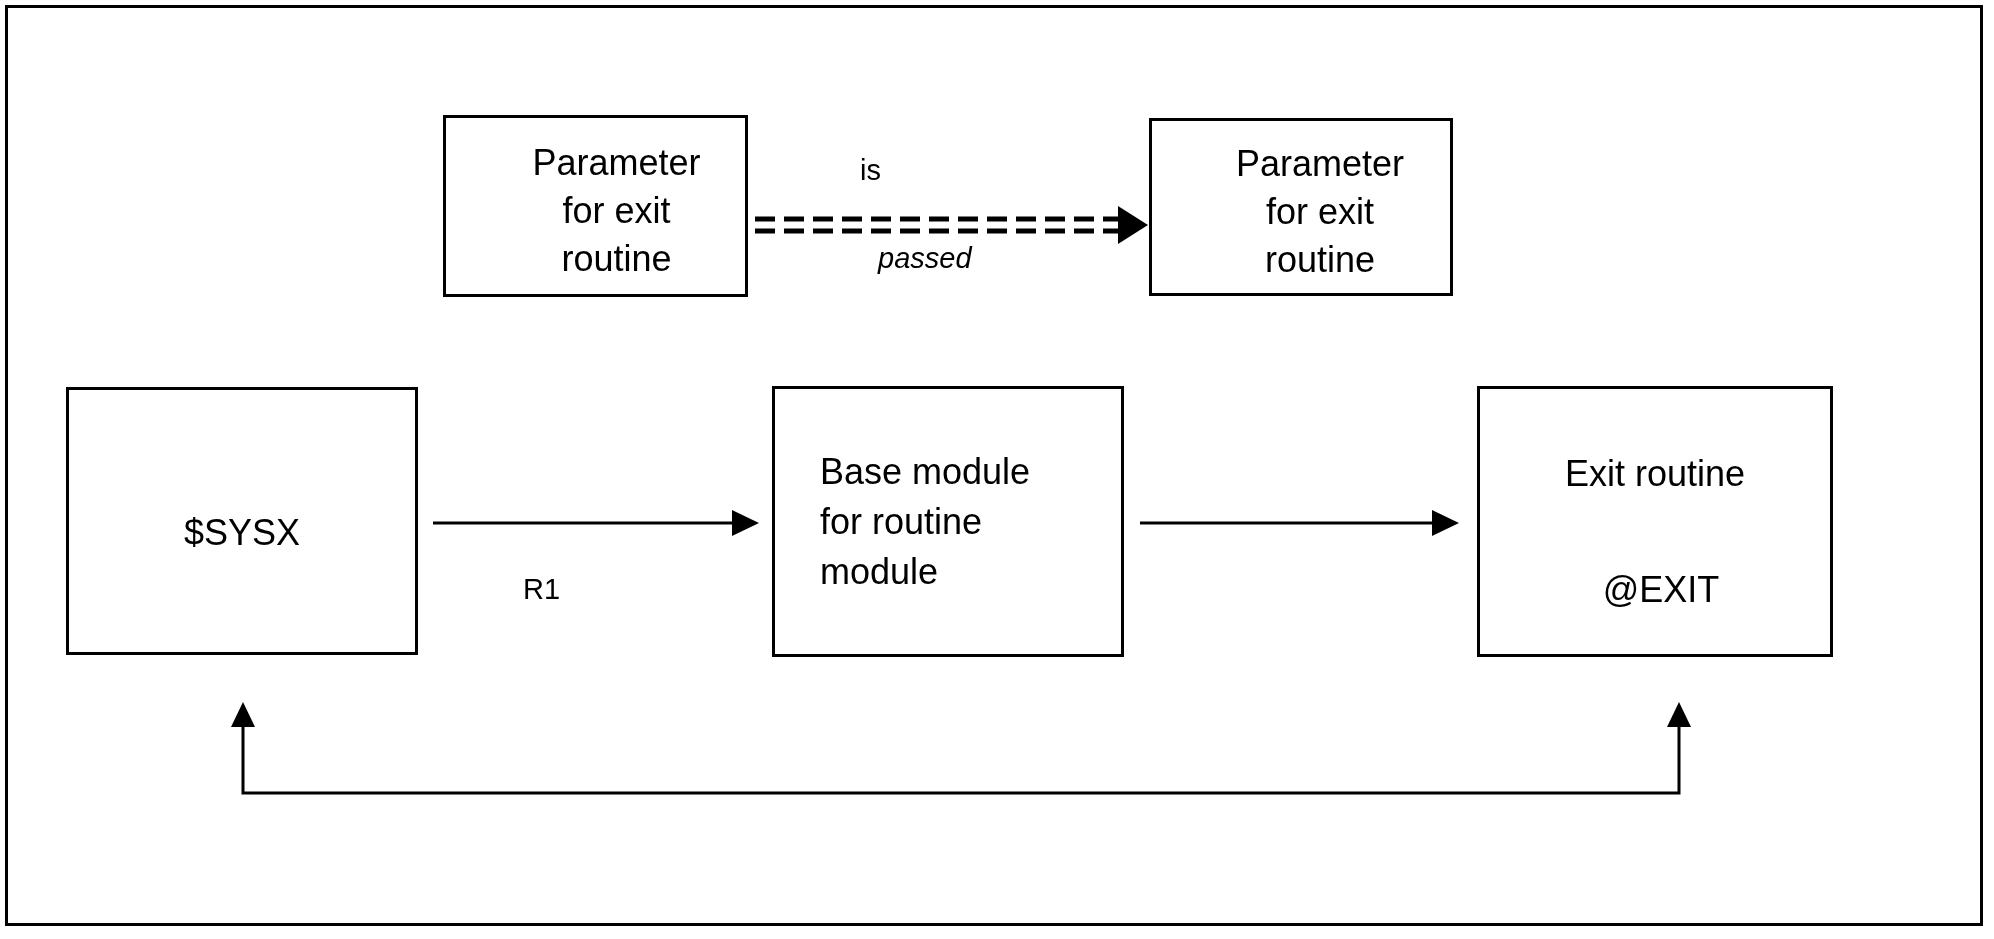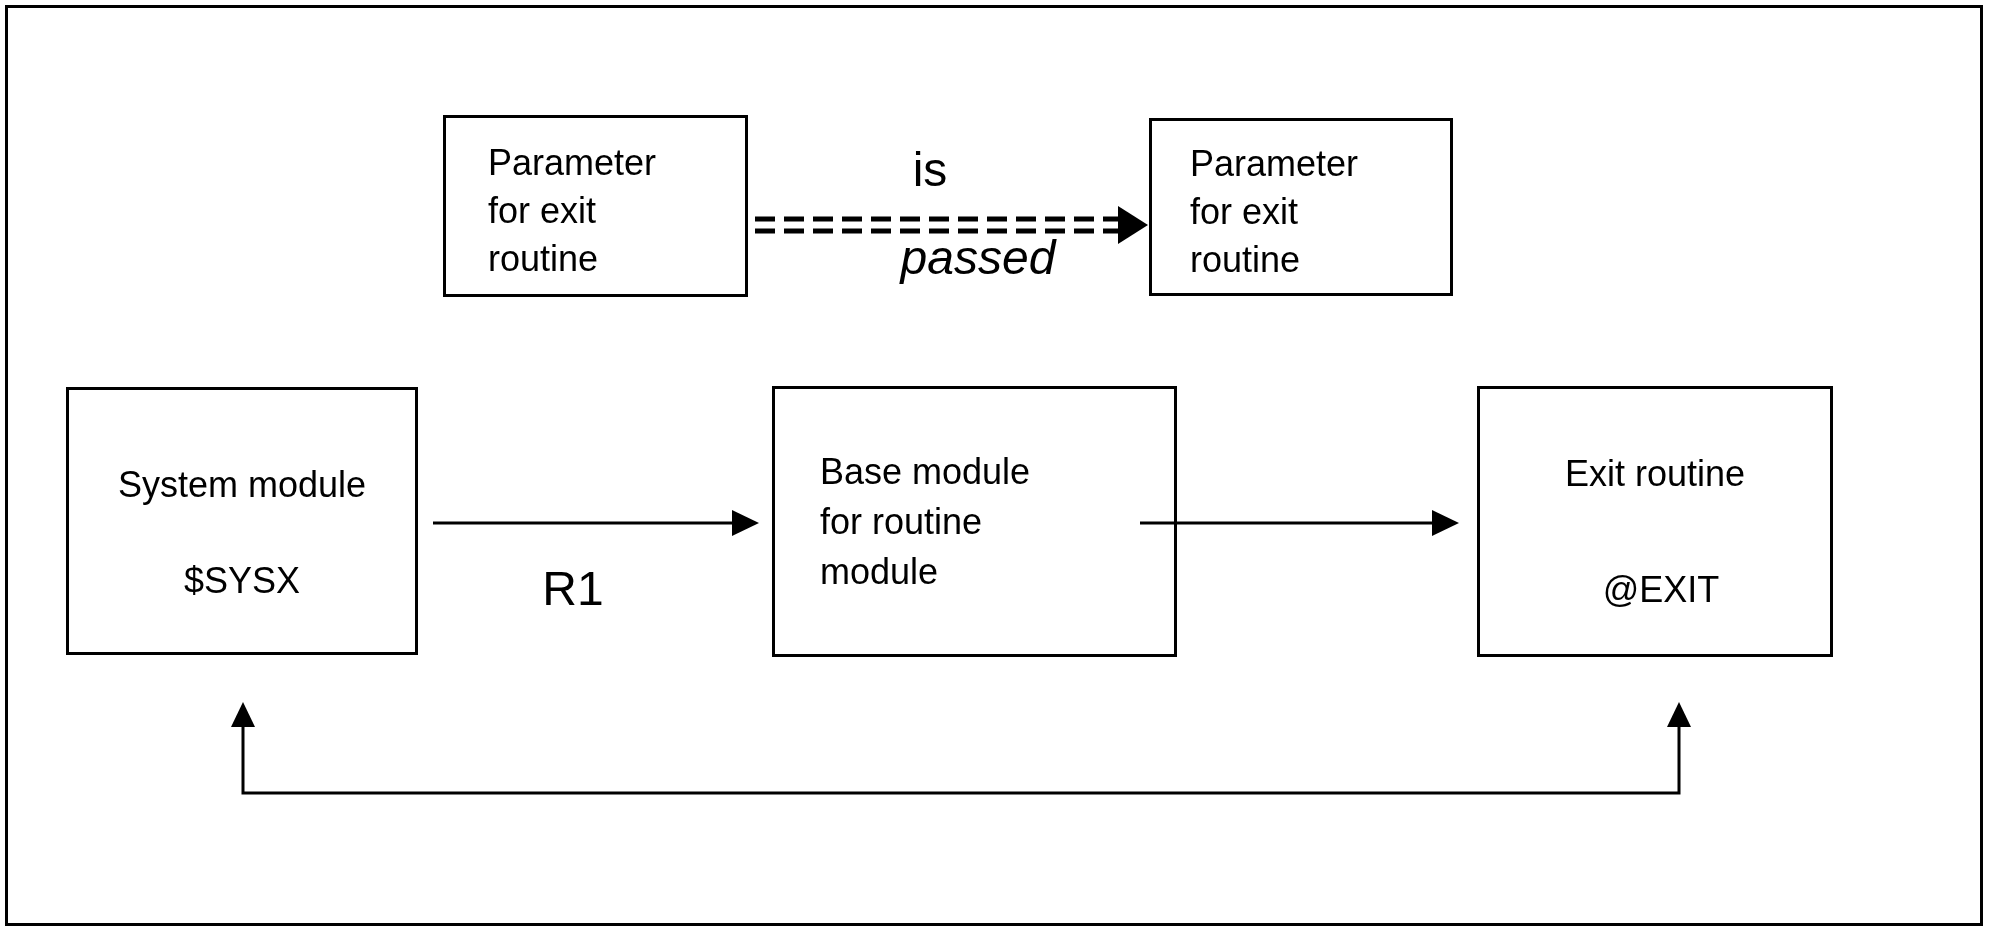--- a/index.html
+++ b/index.html
@@ -33,43 +33,42 @@
     display: flex;
     flex-direction: column;
     justify-content: center;
     font-size: 36px;
     line-height: 48px;
   }
   .node .line { white-space: nowrap; }
 
   
   .node.param {
-    align-items: flex-start;
+    align-items: center;
     padding-top: 10px;
   }
   .node-param-src { left: 443px; top: 115px; width: 305px; height: 182px; padding-left: 42px; }
   .node-param-dst { left: 1149px; top: 118px; width: 304px; height: 178px; padding-left: 38px; }
 
   
   .node-system { left: 66px;  top: 387px; width: 352px; height: 268px;
                  align-items: center; text-align: center; padding-top: 24px; }
   .node-system .line + .line { margin-top: 48px; }
 
-  .node-base   { left: 772px; top: 386px; width: 405px; height: 271px;
+  .node-base   { left: 772px; top: 386px; width: 352px; height: 271px;
                  align-items: flex-start; padding-left: 45px; line-height: 50px; }
 
   .node-exit   { left: 1477px; top: 386px; width: 356px; height: 271px;
                  align-items: center; text-align: center; padding-top: 20px; }
   .node-exit .line + .line { margin-top: 68px; margin-left: 12px; }
 
   .float-label {
     position: absolute;
-    font-size: 48px;
+    font-size: 29px;
     line-height: 48px;
-    text-align: center;
     white-space: nowrap;
   }
   .label-is     { left: 860px; top: 146px; width: 140px; }
   .label-passed { left: 878px; top: 234px; width: 200px; font-style: italic; }
   .label-r1     { left: 523px; top: 549px; width: 100px; margin-top: 16px; }
 
   .connectors {
     position: absolute;
     left: 0;
     top: 0;
@@ -92,21 +91,20 @@
   <div class="node param node-param-dst">
     <span class="line">Parameter</span>
     <span class="line">for exit</span>
     <span class="line">routine</span>
   </div>
 
   <div class="float-label label-is">is</div>
   <div class="float-label label-passed">passed</div>
 
   <div class="node node-system">
-    <span class="line">System module</span>
     <span class="line">$SYSX</span>
   </div>
 
   <div class="node node-base">
     <span class="line">Base module</span>
     <span class="line">for routine</span>
     <span class="line">module</span>
   </div>
 
   <div class="node node-exit">

